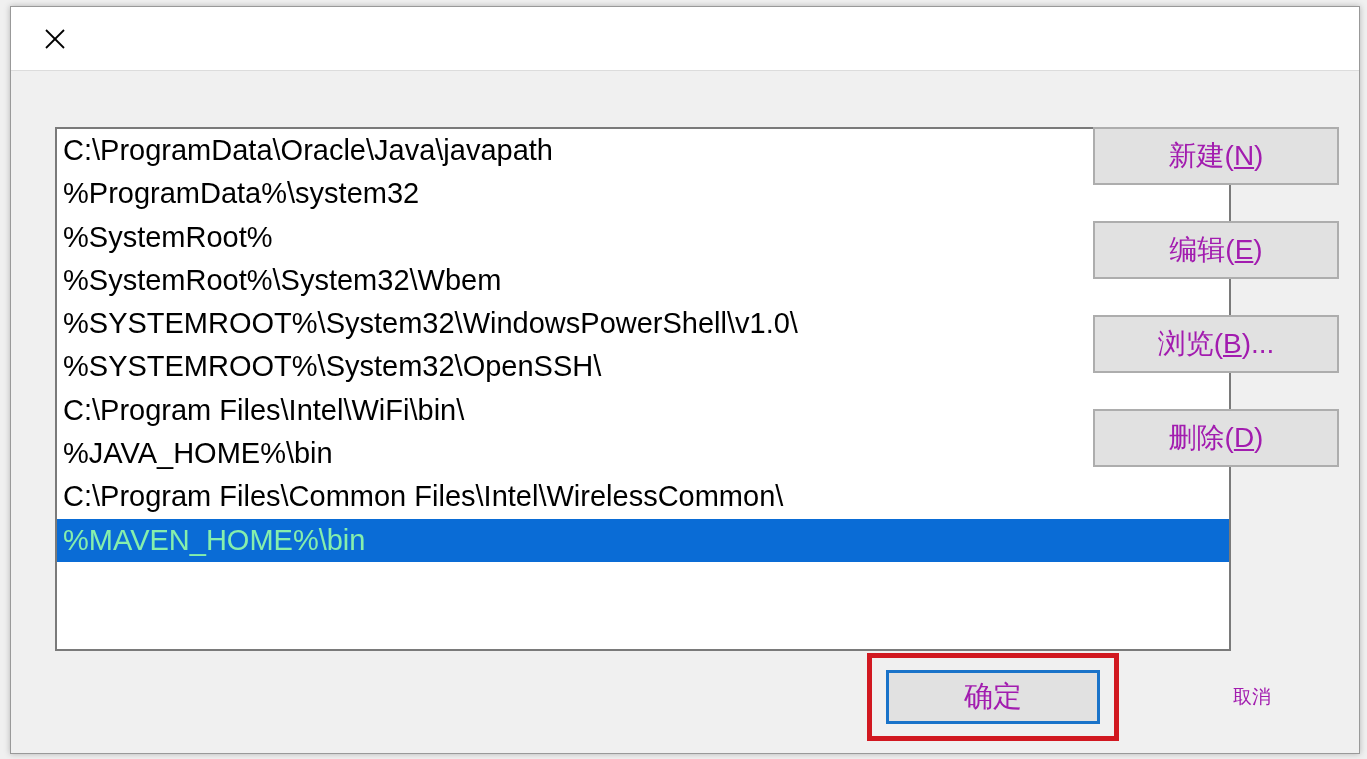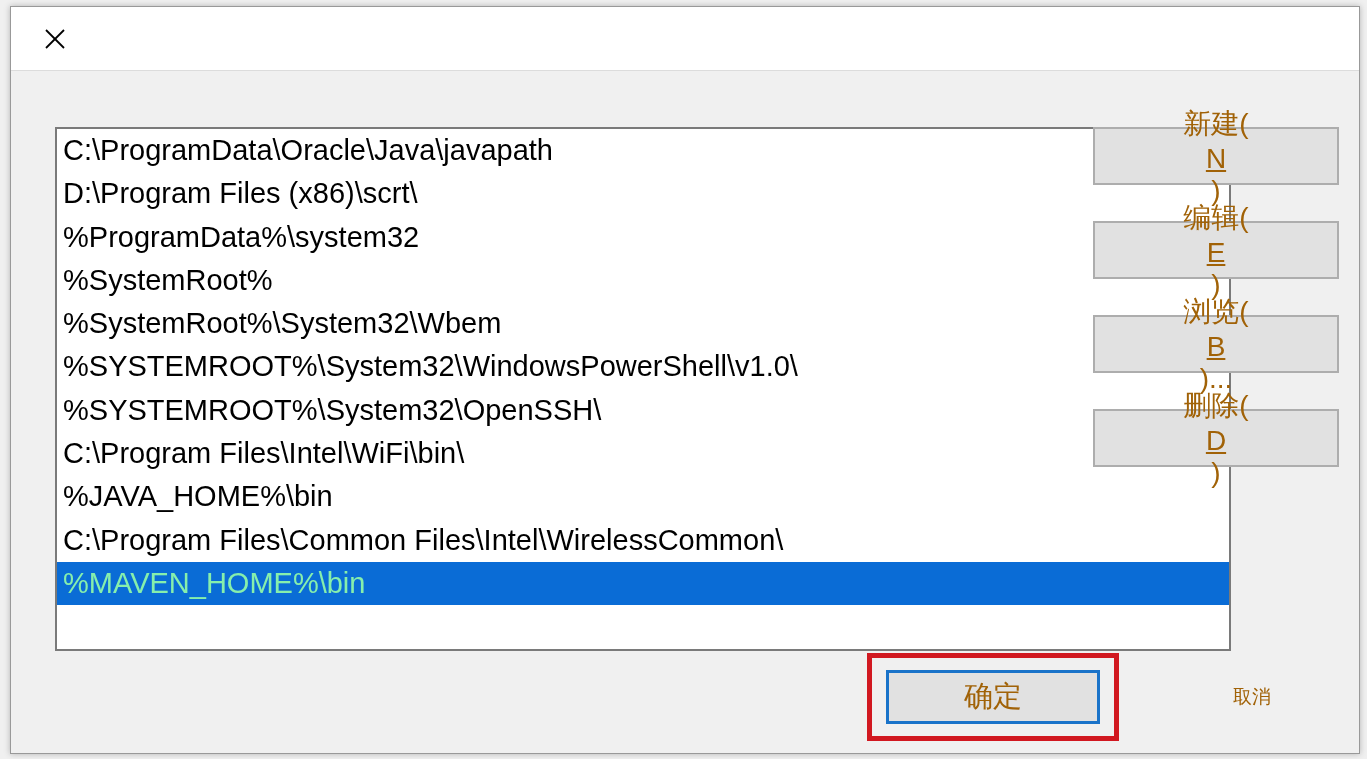--- a/index.html
+++ b/index.html
@@ -70,24 +70,23 @@
     width: 246px;
   }
   .btn {
     display: flex;
     align-items: center;
     justify-content: center;
     width: 246px; height: 58px;
     background: #e1e1e1;
     border: 2px solid #adadad;
     font-size: 28px;
-    color: #a16207;
+    color: #a21caf;
     cursor: pointer;
     margin-bottom: 36px;
-    flex-direction: column;
   }
   .btn .ul { text-decoration: underline; }
   .bottom-buttons {
     position: absolute;
     left: 0; right: 0; bottom: 6px;
     height: 100px;
     display: flex;
     align-items: center;
     justify-content: flex-end;
     gap: 26px;
@@ -121,21 +120,20 @@
         <line x1="2" y1="2" x2="20" y2="20" stroke="#000" stroke-width="1.8"></line>
         <line x1="20" y1="2" x2="2" y2="20" stroke="#000" stroke-width="1.8"></line>
       </svg>
     </div>
   </div>
 
   <div class="client">
 
     <div class="listbox" id="listbox">
         <div class="item">C:\ProgramData\Oracle\Java\javapath</div>
-        <div class="item">D:\Program Files (x86)\scrt\</div>
         <div class="item">%ProgramData%\system32</div>
         <div class="item">%SystemRoot%</div>
         <div class="item">%SystemRoot%\System32\Wbem</div>
         <div class="item">%SYSTEMROOT%\System32\WindowsPowerShell\v1.0\</div>
         <div class="item">%SYSTEMROOT%\System32\OpenSSH\</div>
         <div class="item">C:\Program Files\Intel\WiFi\bin\</div>
         <div class="item">%JAVA_HOME%\bin</div>
         <div class="item">C:\Program Files\Common Files\Intel\WirelessCommon\</div>
         <div class="item selected">%MAVEN_HOME%\bin</div>
       </div>

